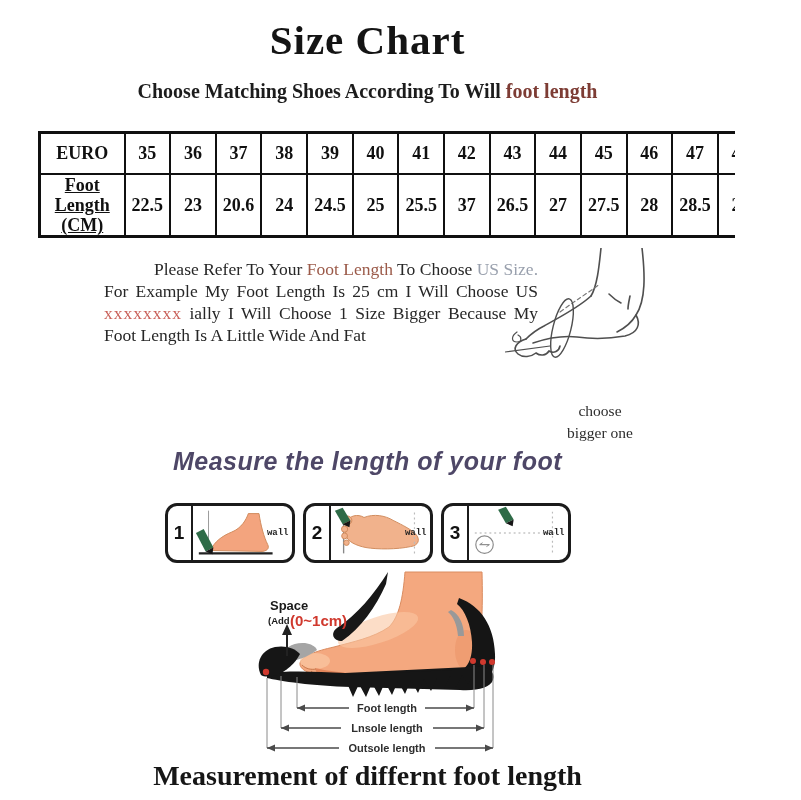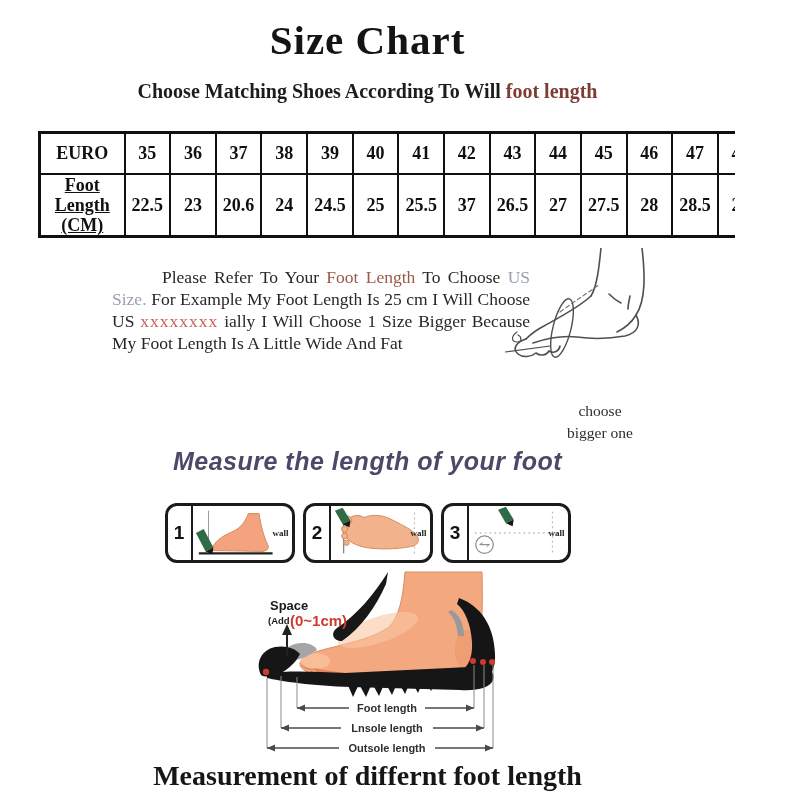--- a/index.html
+++ b/index.html
@@ -16,21 +16,21 @@
     border-collapse:collapse;table-layout:fixed;border:3px solid #101010;padding-left:8px;}
   table.size-table td{border:2.5px solid #101010;text-align:center;vertical-align:middle;
     font-weight:bold;font-size:18px;color:#101010;padding:0;}
   tr.r1 td{height:39px;}
   tr.r2 td{height:57px;}
   td.th1{font-size:18px;}
   td.th2{font-size:15px;line-height:1.12;padding:2px 4px;text-decoration:underline;}
 
   .attention{position:absolute;left:100px;top:254px;width:442px;}
   .attn-head{font-size:17px;color:#8f5b4e;margin:0 0 3px 22px;letter-spacing:.3px;}
-  .attn-body{margin:12px;font-size:17.5px;line-height:22px;text-align:justify;
+  .attn-body{margin:4px;font-size:17.5px;line-height:22px;text-align:justify;
              text-indent:50px;color:#272727;}
   .c-brown{color:#9b5a49;}
   .c-gray{color:#99a0ad;}
   .c-red{color:#c96059;letter-spacing:1px;}
 
   .sketch-svg{position:absolute;left:505px;top:248px;}
   .sketch-caption{position:absolute;left:520px;top:400px;width:160px;text-align:center;
                   font-size:15.5px;line-height:1.45;color:#2e2e2e;}
 
   .measure-heading{position:absolute;top:447px;left:0;width:100%;text-align:center;
@@ -39,21 +39,21 @@
 
   .panels{position:absolute;top:503px;left:0;width:100%;display:flex;
           justify-content:center;gap:8px;}
   .panel{width:130px;height:60px;border:3px solid #1b1b1b;border-radius:12px;background:#fff;
          display:flex;position:relative;box-sizing:border-box;}
   .panel-num{width:23px;border-right:2.5px solid #1b1b1b;display:flex;align-items:center;
     justify-content:center;font-family:"Liberation Sans",sans-serif;font-weight:bold;
     font-size:19px;color:#111;}
   .panel-art{flex:1;height:100%;}
   .wall-label{position:absolute;right:3px;top:50%;transform:translateY(-50%);
-    font-family:Liberation Serif, serif;font-weight:bold;font-size:9px;color:#222;}
+    font-family:Liberation Mono, monospace;font-weight:bold;font-size:9px;color:#222;}
 
   .big-diagram{position:absolute;left:253px;top:570px;}
   .bottom-caption{position:absolute;top:760px;left:0;width:100%;text-align:center;
     font-size:28px;font-weight:bold;color:#161616;}
 </style>
 </head>
 <body>
 
 <div class="page">
 

